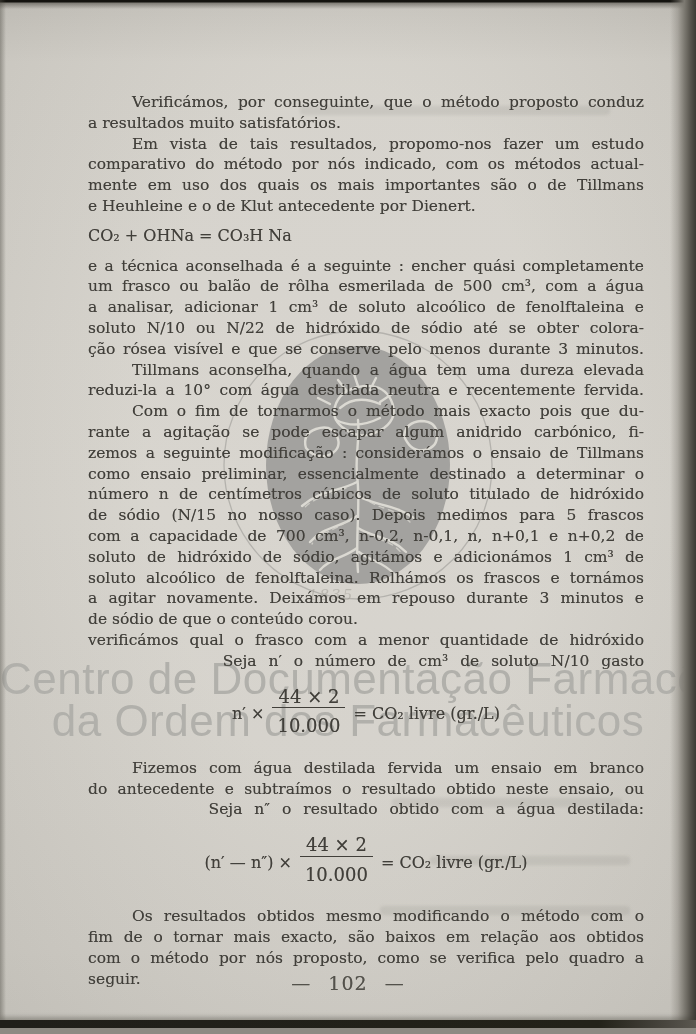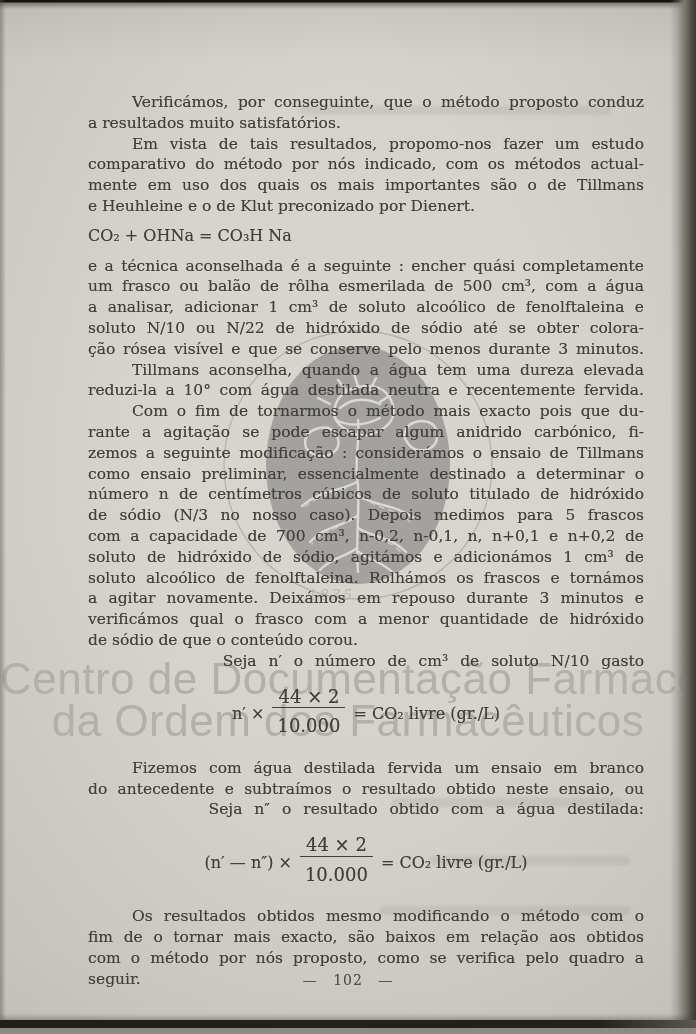--- a/index.html
+++ b/index.html
@@ -42,21 +42,21 @@
   .tl{min-height:20.8px;}
   .tl.just{text-align:justify;text-align-last:justify;text-justify:inter-word;}
   .tl.ind{padding-left:44px;text-align:right;}
   .tl.spread{word-spacing:7px;}
   .formula{text-align:left;margin:9px 0;font-size:16px;}
   .formula.fr{display:flex;justify-content:center;align-items:center;gap:8px;margin:14px 0;}
   .frac{display:inline-flex;flex-direction:column;align-items:center;font-size:18px;line-height:1.2;}
   .frac .num{padding:0 5px;}
   .frac .den{border-top:1.2px solid var(--ink);padding:7px 5px;}
   .page-number{position:absolute;left:0;top:972px;width:100%;text-align:center;z-index:3;
-    font-size:14px;letter-spacing:1px;word-spacing:10px;color:#53514b;
+    font-size:19px;letter-spacing:1px;word-spacing:10px;color:#53514b;
     text-shadow:0 0 .5px rgba(64,62,56,.5);}
 </style>
 </head>
 <body>
 
 <div class="page">
 
   <div class="wm-layer">
     <div class="ghost" style="left:300px;top:106px;width:310px;height:9px;"></div>
     <div class="ghost" style="left:392px;top:798px;width:230px;height:9px;"></div>
@@ -96,41 +96,41 @@
     <div class="wm-text wm-line1">Centro de Documentação Farmacêutica</div>
     <div class="wm-text wm-line2">da Ordem dos Farmacêuticos</div>
   </div>
 
   <div class="flow">
       <div class="tl ind just">Verificámos, por conseguinte, que o método proposto conduz</div>
       <div class="tl">a resultados muito satisfatórios.</div>
       <div class="tl ind just">Em vista de tais resultados, propomo-nos fazer um estudo</div>
       <div class="tl just">comparativo do método por nós indicado, com os métodos actual-</div>
       <div class="tl just">mente em uso dos quais os mais importantes são o de Tillmans</div>
-      <div class="tl">e Heuhleine e o de Klut preconizado por Dienert.</div>
+      <div class="tl">e Heuhleine e o de Klut antecedente por Dienert.</div>
       <div class="formula">CO₂ + OHNa = CO₃H Na</div>
       <div class="tl just">e a técnica aconselhada é a seguinte : encher quási completamente</div>
       <div class="tl just">um frasco ou balão de rôlha esmerilada de 500 cm³, com a água</div>
       <div class="tl just">a analisar, adicionar 1 cm³ de soluto alcoólico de fenolftaleina e</div>
       <div class="tl just">soluto N/10 ou N/22 de hidróxido de sódio até se obter colora-</div>
       <div class="tl just">ção rósea visível e que se conserve pelo menos durante 3 minutos.</div>
       <div class="tl ind just">Tillmans aconselha, quando a água tem uma dureza elevada</div>
       <div class="tl just">reduzi-la a 10° com água destilada neutra e recentemente fervida.</div>
       <div class="tl ind just">Com o fim de tornarmos o método mais exacto pois que du-</div>
       <div class="tl just">rante a agitação se pode escapar algum anidrido carbónico, fi-</div>
       <div class="tl just">zemos a seguinte modificação : considerámos o ensaio de Tillmans</div>
       <div class="tl just">como ensaio preliminar, essencialmente destinado a determinar o</div>
       <div class="tl just">número n de centímetros cúbicos de soluto titulado de hidróxido</div>
-      <div class="tl just">de sódio (N/3 no nosso caso). Depois medimos para 5 frascos</div>
+      <div class="tl just">de sódio (N/15 no nosso caso). Depois medimos para 5 frascos</div>
       <div class="tl just">com a capacidade de 700 cm³, n-0,2, n-0,1, n, n+0,1 e n+0,2 de</div>
       <div class="tl just">soluto de hidróxido de sódio, agitámos e adicionámos 1 cm³ de</div>
       <div class="tl just">soluto alcoólico de fenolftaleina. Rolhámos os frascos e tornámos</div>
       <div class="tl just">a agitar novamente. Deixámos em repouso durante 3 minutos e</div>
+      <div class="tl">de sódio de que o conteúdo corou.</div>
       <div class="tl just">verificámos qual o frasco com a menor quantidade de hidróxido</div>
-      <div class="tl">de sódio de que o conteúdo corou.</div>
       <div class="tl ind spread">Seja n′ o número de cm³ de soluto N/10 gasto</div>
       <div class="formula fr">
         <span class="fp">n′ ×</span>
         <span class="frac">
           <span class="num">44 × 2</span>
           <span class="den">10.000</span>
         </span>
         <span class="fp">= CO₂ livre (gr./L)</span>
       </div>
       <div class="tl ind just">Fizemos com água destilada fervida um ensaio em branco</div>

